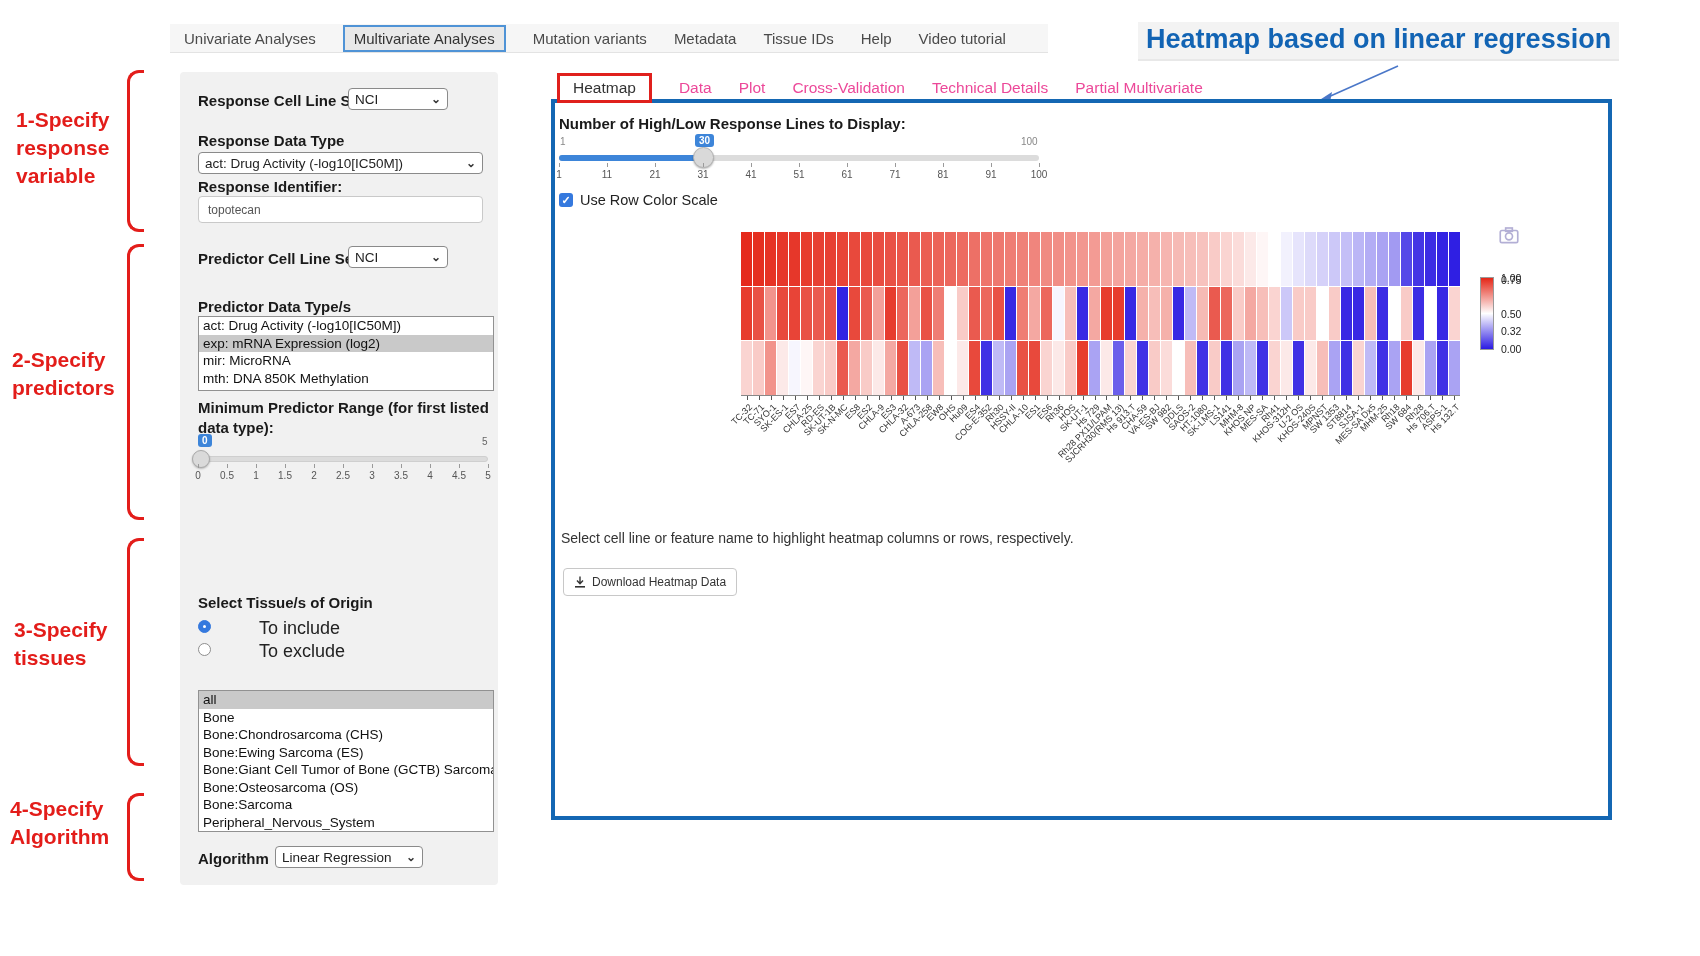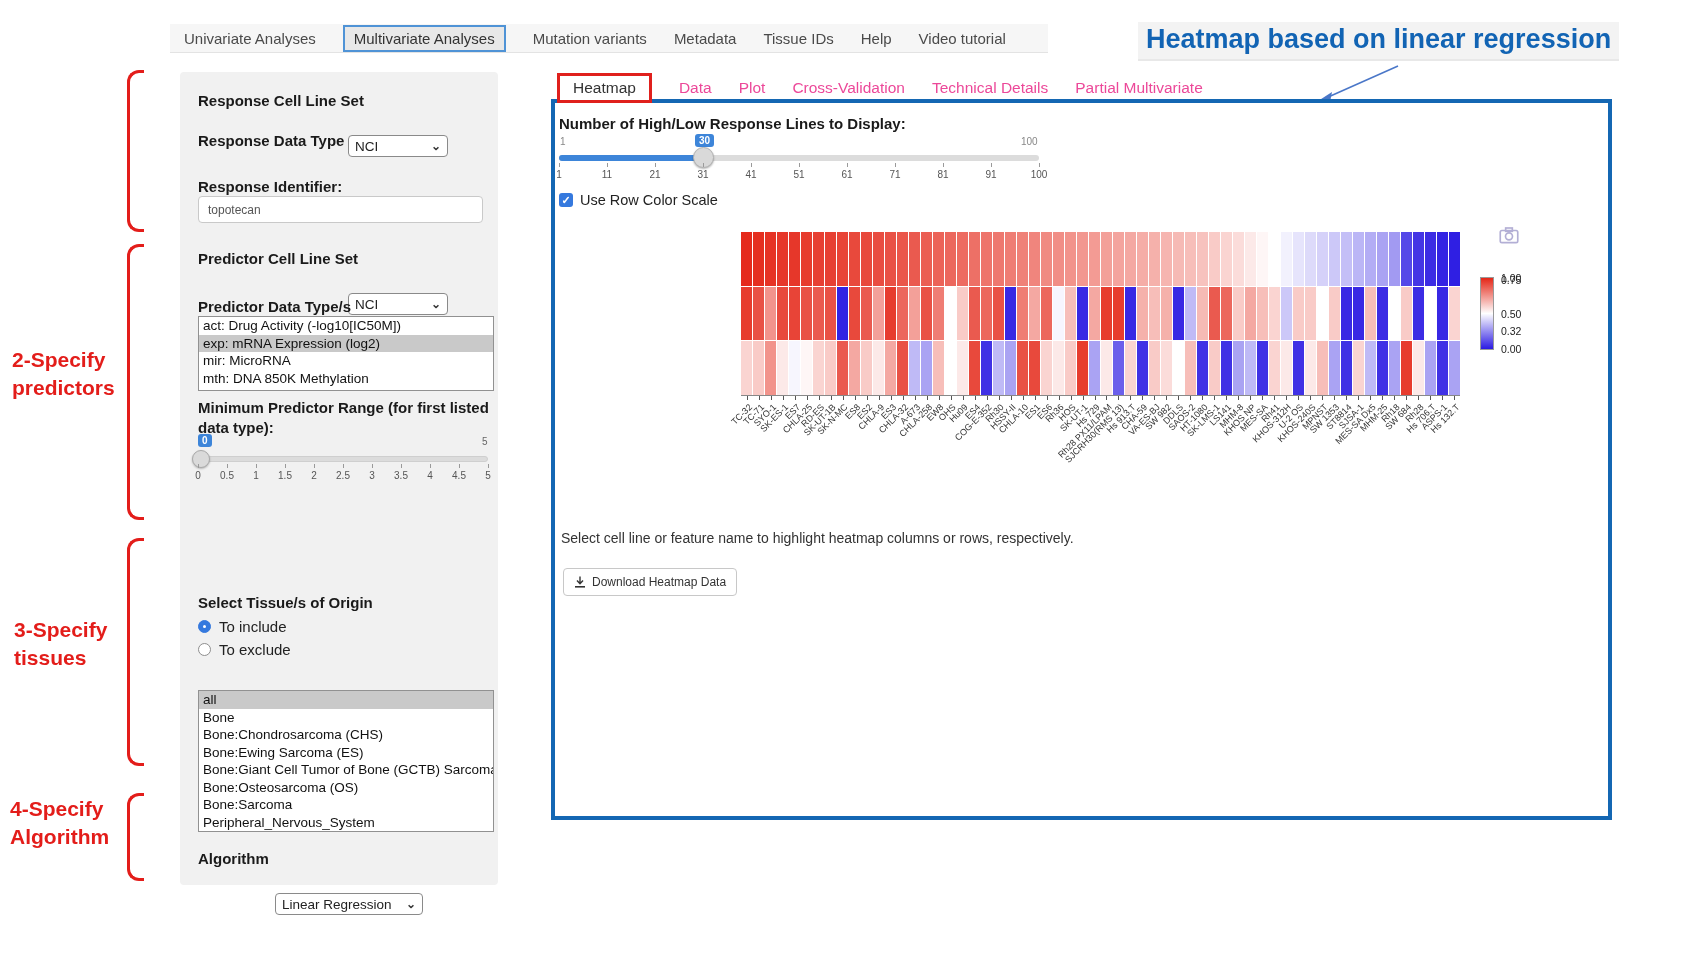--- a/index.html
+++ b/index.html
@@ -30,34 +30,34 @@
   .s2{left:12px;top:346px;}
   .s3{left:14px;top:616px;}
   .s4{left:10px;top:795px;}
 
   
   .left-panel{position:absolute;left:180px;top:72px;width:318px;height:813px;background:#f1f1f1;
               border-radius:4px;font-size:15px;}
   .left-panel .lbl{position:absolute;font-weight:bold;color:#1a1a1a;}
   .select{position:absolute;background:#fff;border:1px solid #8a8a8a;border-radius:4px;height:22px;
           display:flex;align-items:center;justify-content:space-between;font-size:13.5px;color:#222;
-          padding:0 6px;box-sizing:border-box;cursor:default;margin-top:47px;}
+          padding:0 6px;box-sizing:border-box;cursor:default;}
   .chev{font-size:12px;color:#333;margin-left:6px;font-weight:bold;}
   .textbox{position:absolute;background:#fff;border:1px solid #c9c9c9;border-radius:4px;height:27px;
            box-sizing:border-box;}
   .textbox input{border:none;outline:none;width:100%;height:100%;background:transparent;
                  font-family:"Liberation Sans",sans-serif;font-size:12px;color:#555;padding:0 9px;box-sizing:border-box;}
   .listbox{position:absolute;background:#fff;border:1px solid #919191;overflow:hidden;font-size:13.5px;color:#111;}
   .lb-opt{padding:0 4px;line-height:17.5px;white-space:nowrap;}
   .lb-opt.sel{background:#c9c9c9;}
   .radio{position:absolute;width:13px;height:13px;border-radius:50%;border:1px solid #8e8e8e;
          background:#fff;box-sizing:border-box;}
   .radio.on{background:#3579de;border-color:#3579de;}
   .radio.on::after{content:"";position:absolute;left:4px;top:4px;width:3px;height:3px;border-radius:50%;background:#fff;}
-  .radio-lab{position:absolute;font-size:15px;color:#222;}
+  .radio-lab{position:absolute;font-size:18px;color:#222;margin-left:40px;}
   .chip{position:absolute;background:#3d85d9;color:#fff;font-size:10px;border-radius:3px;
         padding:1px 4px;font-weight:bold;}
   .ptrack{position:absolute;height:6px;background:#dcdcdc;border-radius:3px;border:1px solid #cfcfcf;box-sizing:border-box;}
   .phandle{position:absolute;width:18px;height:18px;border-radius:50%;background:#dadada;
            border:1px solid #aaa;box-shadow:0 1px 2px rgba(0,0,0,.25);box-sizing:border-box;}
   .tickrow{position:absolute;font-size:10px;color:#555;}
   .tick-label{position:absolute;transform:translateX(-50%);white-space:nowrap;top:6px;}
   .tick-mark{position:absolute;width:1px;height:4px;background:#9a9a9a;top:0;}
   .maxlab{position:absolute;font-size:10px;color:#666;}
 
@@ -112,20 +112,25 @@
       <div class="nav-tab">Help</div>
       <div class="nav-tab">Video tutorial</div>
     </div>
 
   <div class="heading">Heatmap based on linear regression</div>
   <svg class="arrow-svg" width="110" height="50" viewBox="0 0 110 50">
     <line x1="98" y1="8" x2="26" y2="40" stroke="#4a77c8" stroke-width="1.6"></line>
     <polygon points="18,43 32,34 30,44" fill="#4a77c8"></polygon>
   </svg>
 
+  <div class="step s1" id="step1">
+      <div>1-Specify</div>
+      <div>response</div>
+      <div>variable</div>
+    </div>
   <div class="step s2" id="step2">
       <div>2-Specify</div>
       <div>predictors</div>
     </div>
   <div class="step s3" id="step3">
       <div>3-Specify</div>
       <div>tissues</div>
     </div>
   <div class="step s4" id="step4">
       <div>4-Specify</div>

